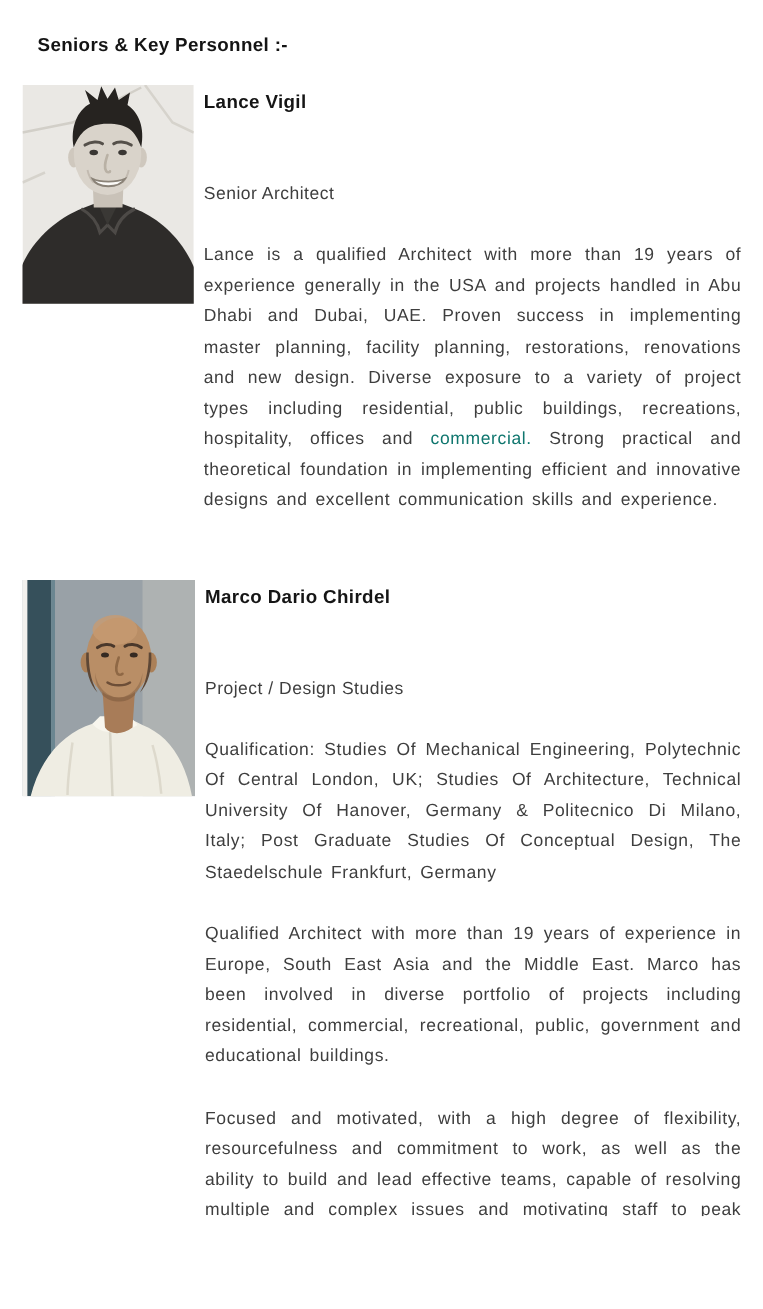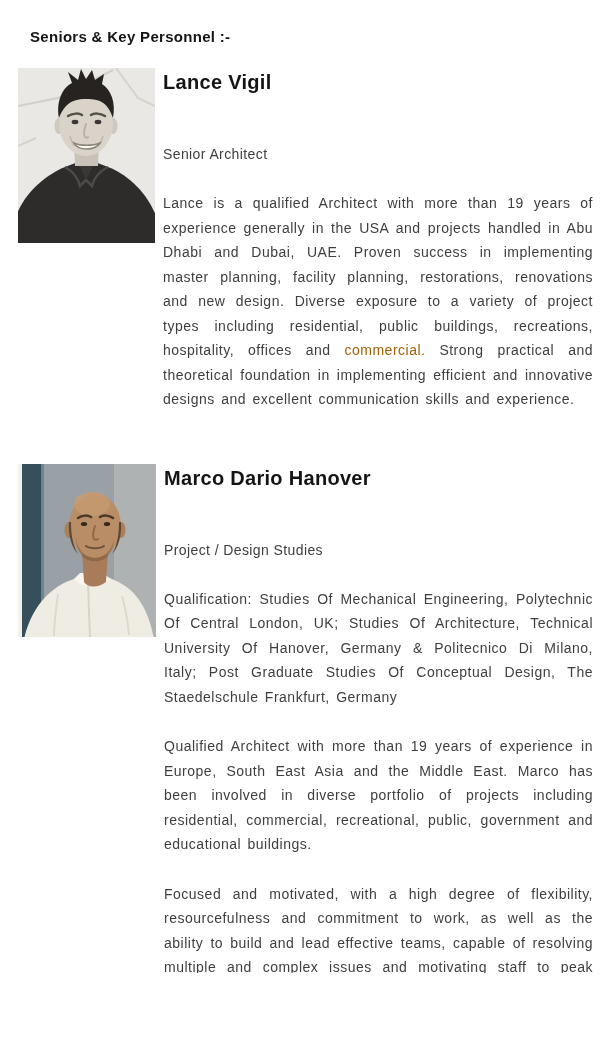--- a/index.html
+++ b/index.html
@@ -29,21 +29,21 @@
   .photo {
     flex: none;
     display: block;
   }
   .ptext {
     margin-left: 8px;
     width: 430px;
     padding-top: 2px;
   }
   .pname {
-    font-size: 20px;
+    font-size: 15px;
     font-weight: 700;
     color: #151515;
     line-height: 24px;
     letter-spacing: 0.3px;
   }
   .ptitle {
     font-size: 14px;
     color: #3e3e3e;
     line-height: 24px;
     letter-spacing: 0.4px;
@@ -51,21 +51,21 @@
   }
   .para {
     margin: 25px 0 0 0;
     font-size: 14px;
     color: #3e3e3e;
     line-height: 24.5px;
     text-align: justify;
     letter-spacing: 0.5px;
     word-spacing: 2px;
   }
-  .em { color: #a16207; margin-top: 48px; }
+  .em { color: #0f766e; margin-top: 48px; }
 </style>
 </head>
 <body>
 
 <div class="page">
 
   <h1 class="heading">Seniors &amp; Key Personnel :-</h1>
 
   <section class="profile first">
     <svg class="photo" width="137" height="175" viewBox="0 0 137 175" role="img" aria-label="Grayscale portrait of a smiling man with short spiky dark hair wearing a dark polo shirt">
@@ -120,21 +120,21 @@
       <path d="M103,58 C104,72 100,84 94,90 C100,80 101,68 101,58 Z" fill="#5d4736"></path>
       <path d="M60,54 C64,51 70,51 73,53" stroke="#4a382b" stroke-width="2.5" fill="none" stroke-linecap="round"></path>
       <path d="M82,53 C85,51 91,51 95,54" stroke="#4a382b" stroke-width="2.5" fill="none" stroke-linecap="round"></path>
       <ellipse cx="66" cy="60" rx="3.2" ry="2" fill="#352a22"></ellipse>
       <ellipse cx="89" cy="60" rx="3.2" ry="2" fill="#352a22"></ellipse>
       <path d="M77,62 C75,68 74,72 76,75 C77,76 79,76 80,75" stroke="#8f6845" stroke-width="2" fill="none" stroke-linecap="round"></path>
       <path d="M58,74 C60,88 70,94 77,94 C84,94 94,88 96,74 C96,88 88,97 77,97 C66,97 58,88 58,74 Z" fill="#8a6647" opacity="0.55"></path>
       <path d="M68,82 C72,85 82,85 86,82" stroke="#6d4e37" stroke-width="2" fill="none" stroke-linecap="round"></path>
     </svg>
     <div class="ptext">
-      <div class="pname">Marco Dario Hanover</div>
+      <div class="pname">Marco Dario Chirdel</div>
       <div class="ptitle">Project / Design Studies</div>
       <p class="para">Qualification: Studies Of Mechanical Engineering, Polytechnic Of Central London, UK; Studies Of Architecture, Technical University Of Hanover, Germany &amp; Politecnico Di Milano, Italy; Post Graduate Studies Of Conceptual Design, The Staedelschule Frankfurt, Germany</p>
       <p class="para">Qualified Architect with more than 19 years of experience in Europe, South East Asia and the Middle East.  Marco has been involved in diverse portfolio of projects including residential, commercial, recreational, public, government and educational buildings.</p>
       <p class="para">Focused and motivated, with a high degree of flexibility, resourcefulness and commitment to work, as well as the ability to build and lead effective teams, capable of resolving multiple and complex issues and motivating staff to peak performance. Adept at providing technical support and design support and creative solutions.</p>
     </div>
   </section>
 
 </div>
 
 </body></html>

